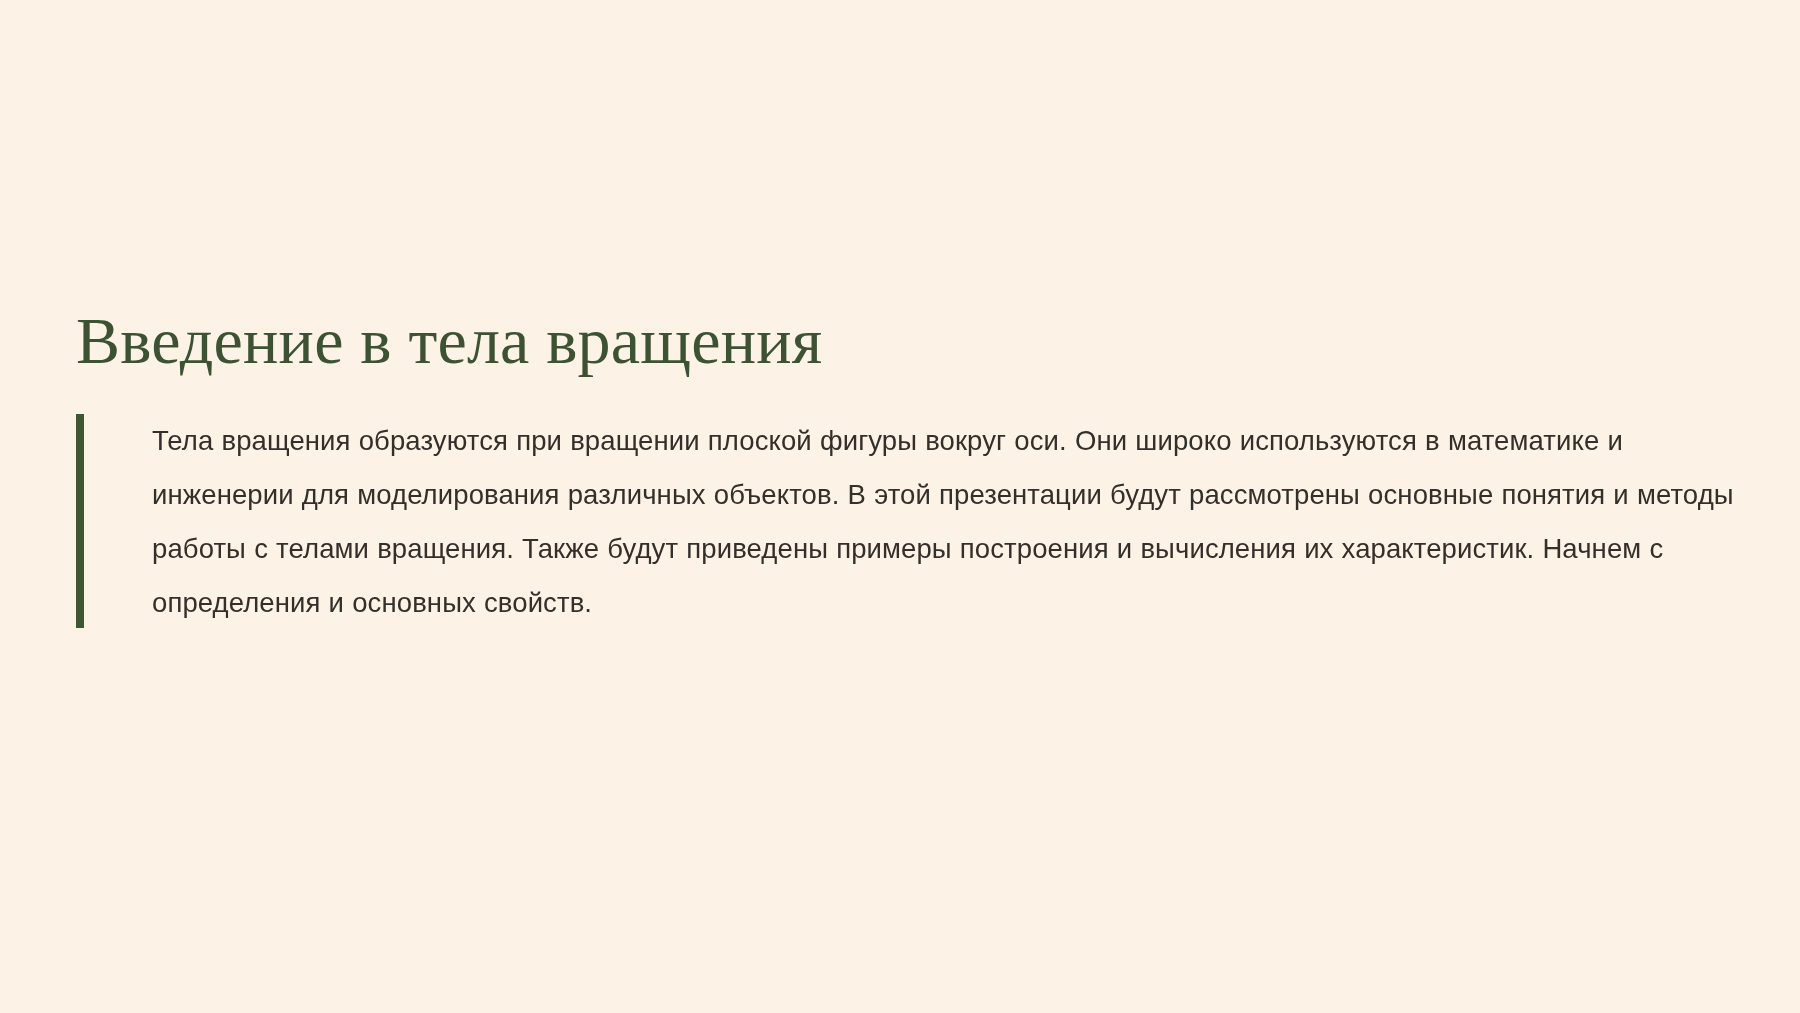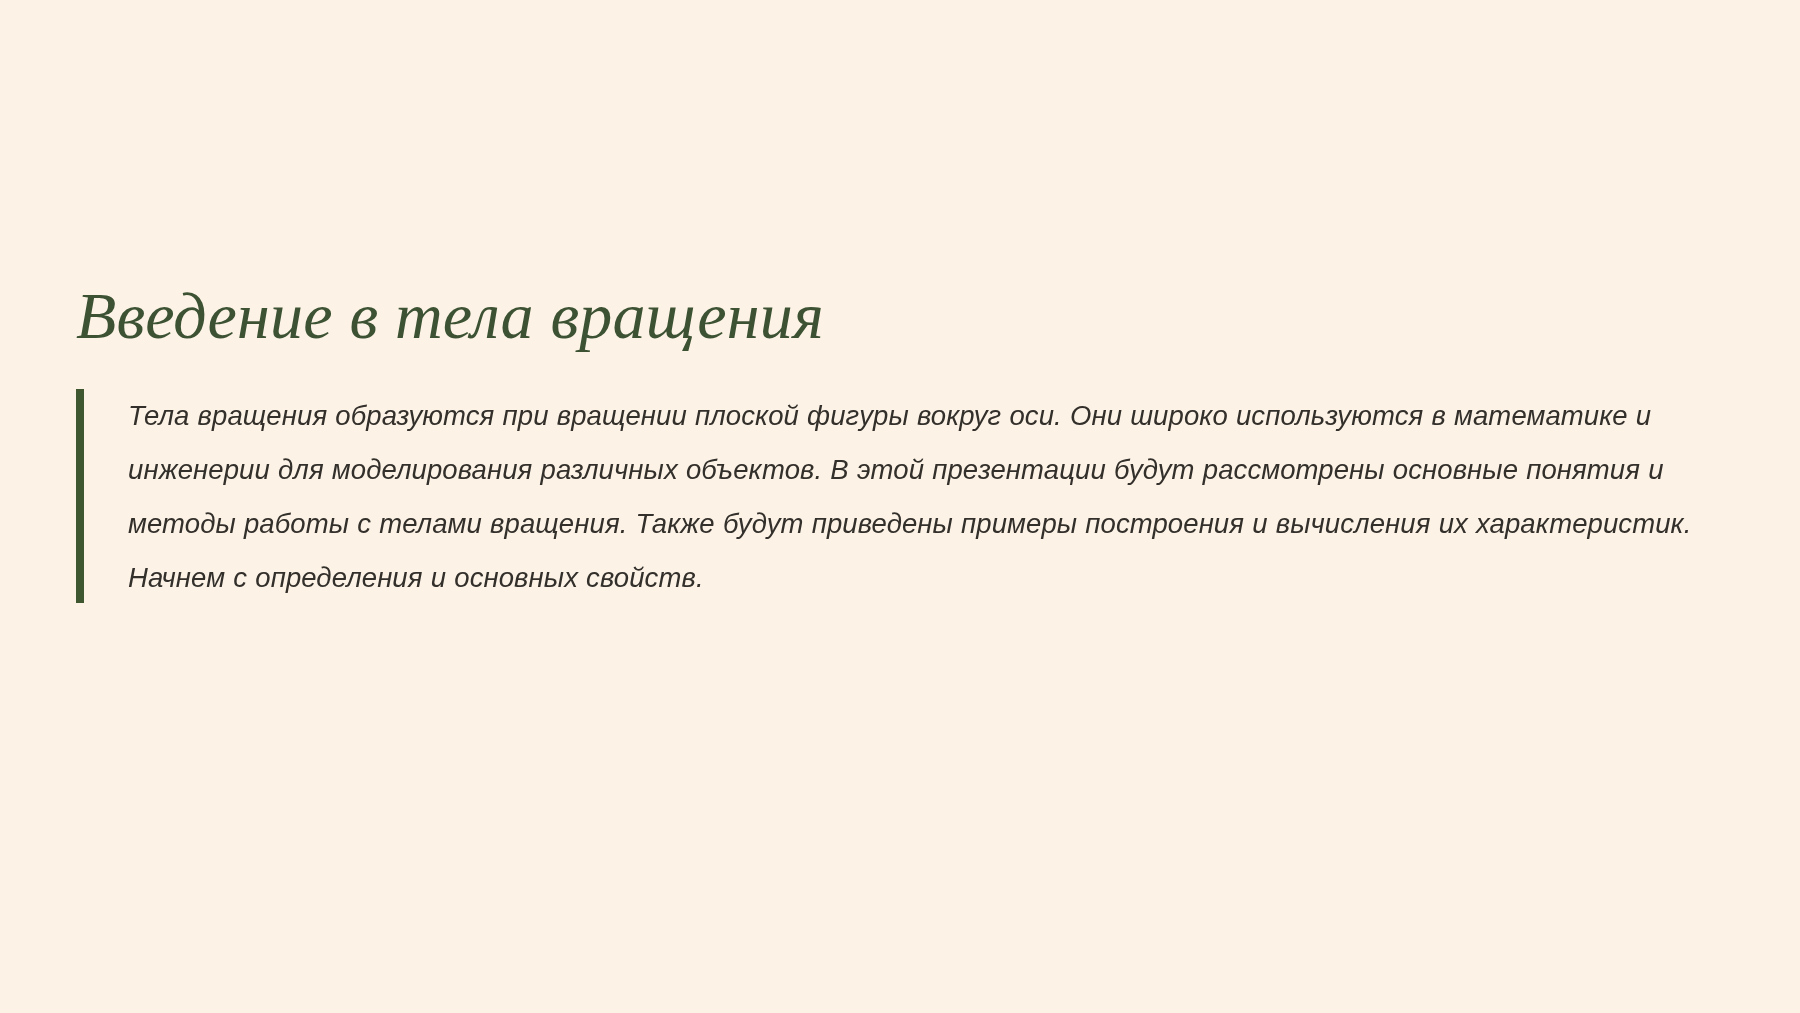--- a/index.html
+++ b/index.html
@@ -21,40 +21,39 @@
     position: relative;
     width: 1800px;
     height: 1013px;
     background: #fcf3e6;
     box-sizing: border-box;
   }
 
   .slide-content {
     position: absolute;
     left: 76px;
-    top: 279px;
+    top: 304px;
     width: 1680px;
-    font-style: italic;
   }
 
   .slide-title {
     margin: 0;
     font-family: "Liberation Serif", "DejaVu Serif", serif;
     font-size: 66px;
     font-weight: 400;
     line-height: 1.12;
     letter-spacing: 0.2px;
     color: #3c5233;
     white-space: nowrap;
   }
 
   .body-block {
     position: relative;
     margin-top: 36px;
-    padding-left: 52px;
+    padding-left: 76px;
     min-height: 214px;
   }
 
   .accent-bar {
     position: absolute;
     left: 0;
     top: 0;
     width: 8px;
     height: 214px;
     background: #3f5731;

